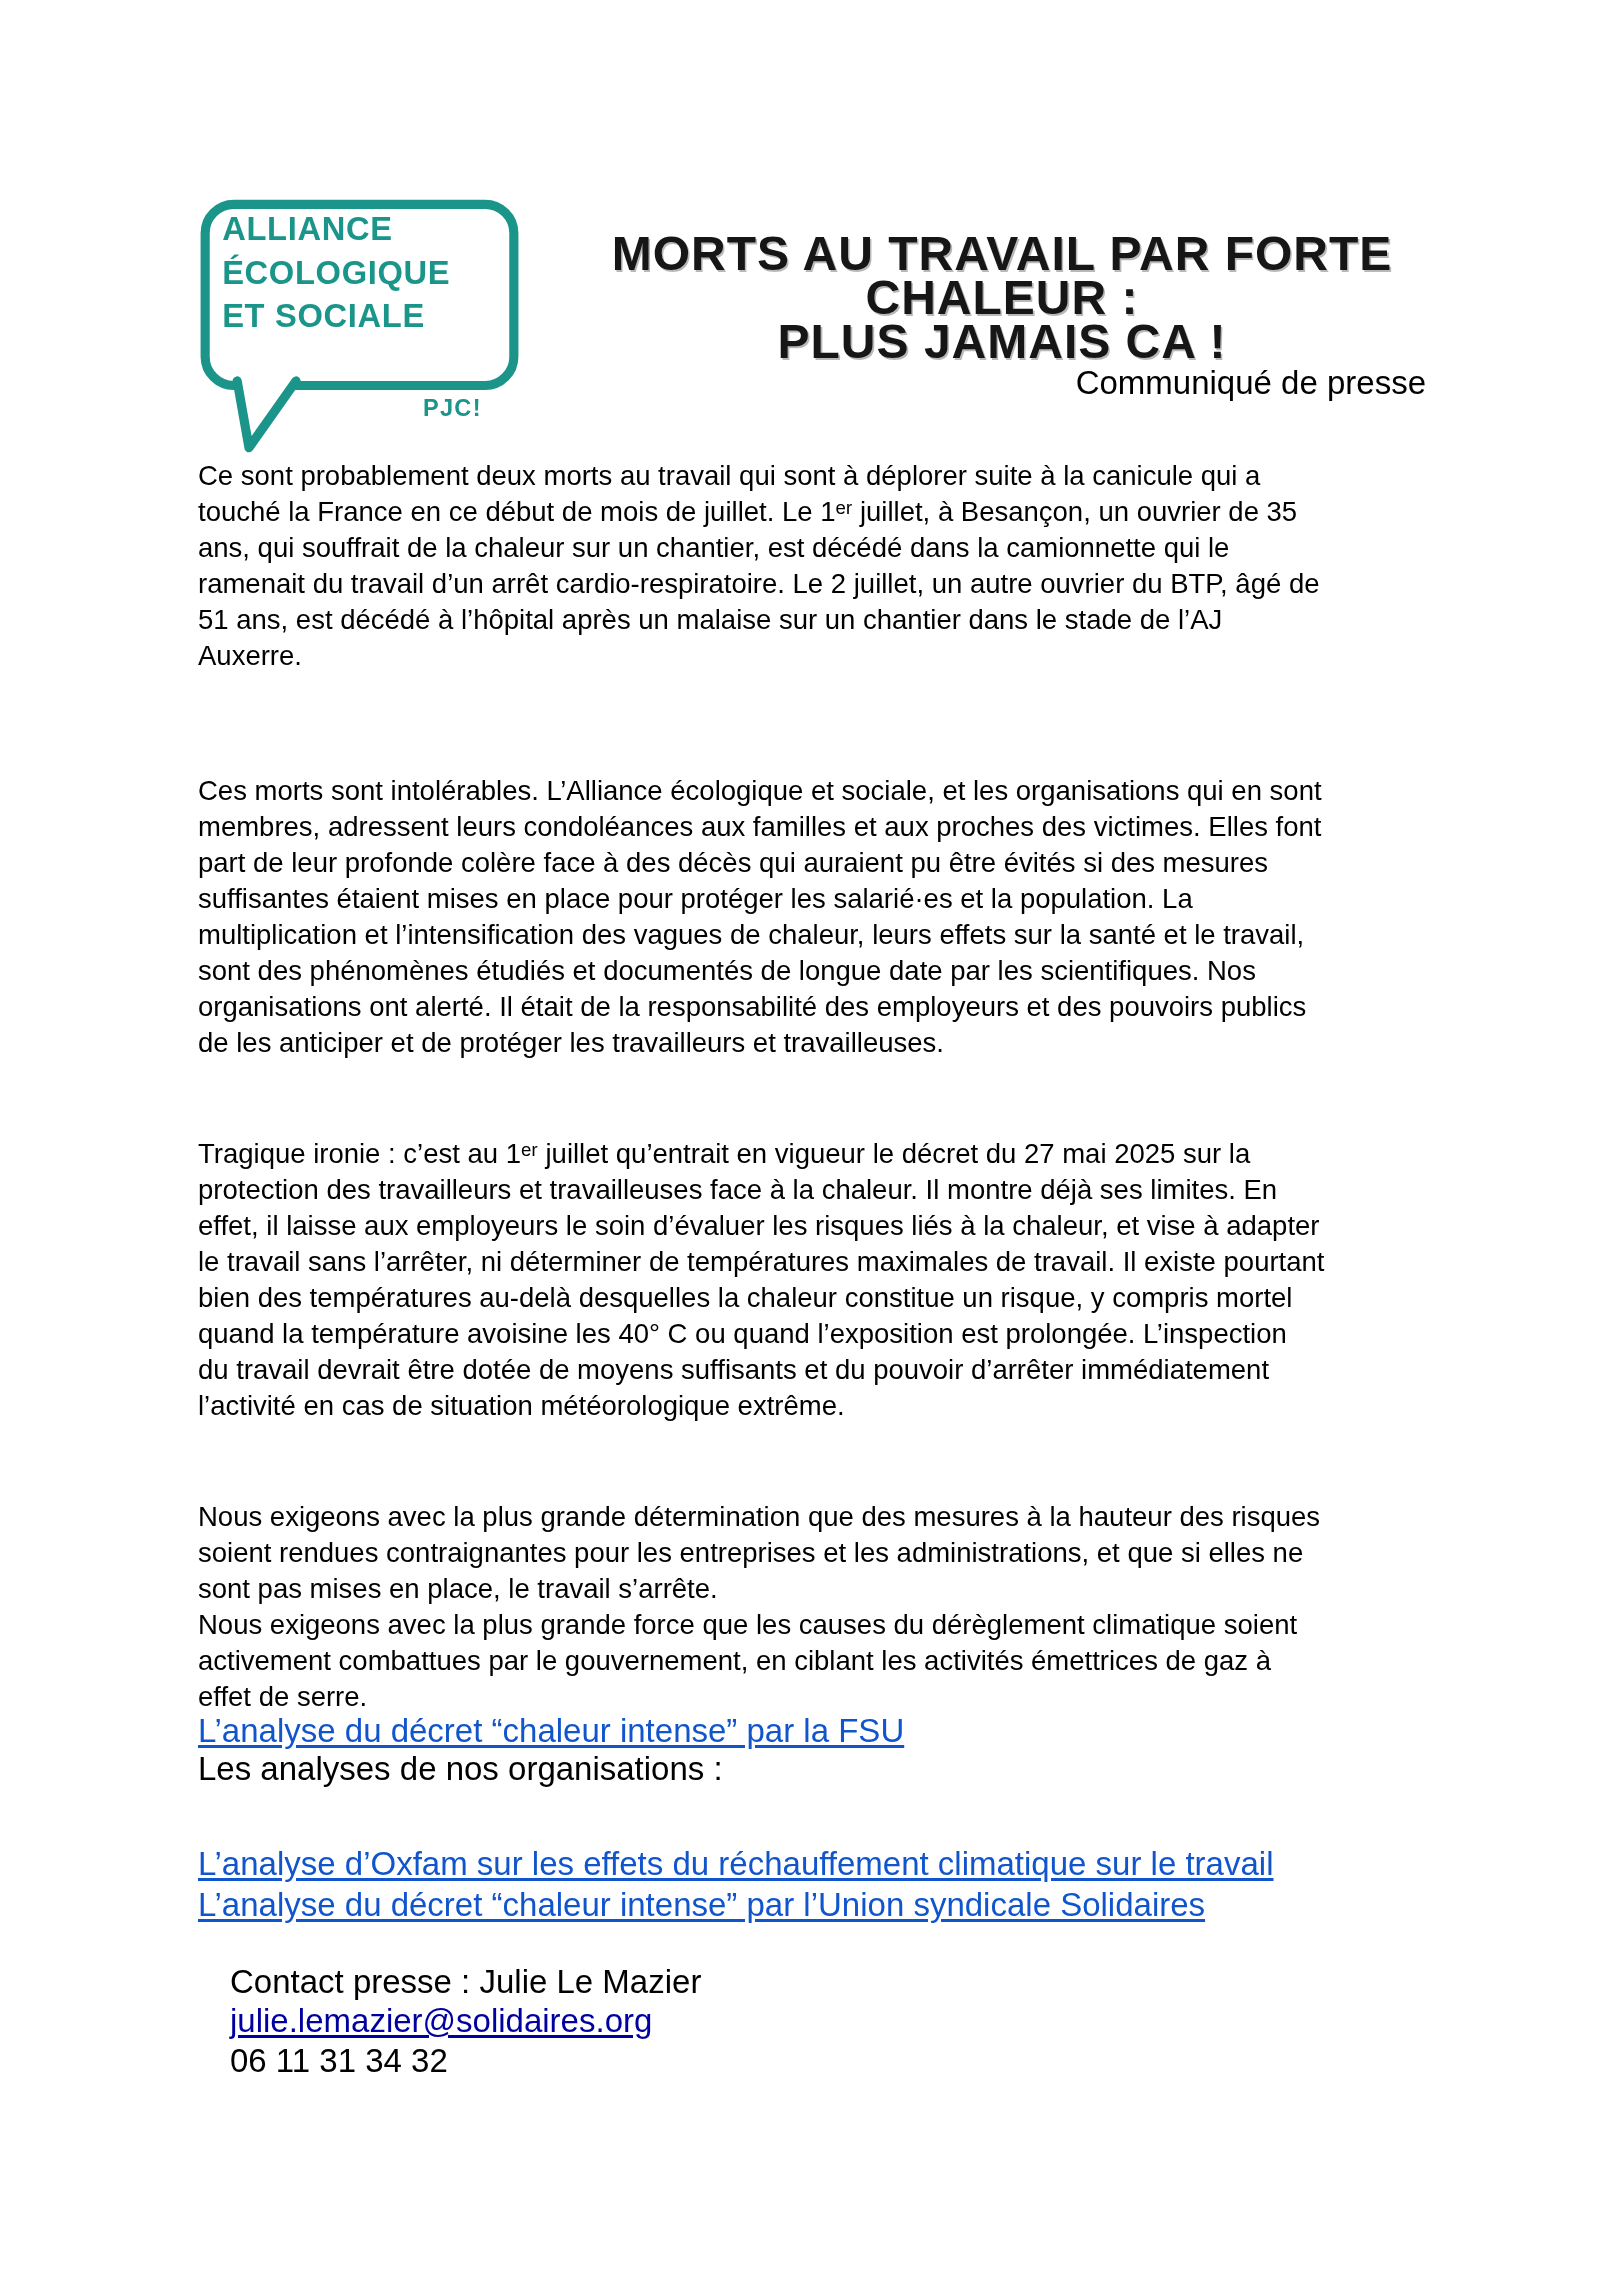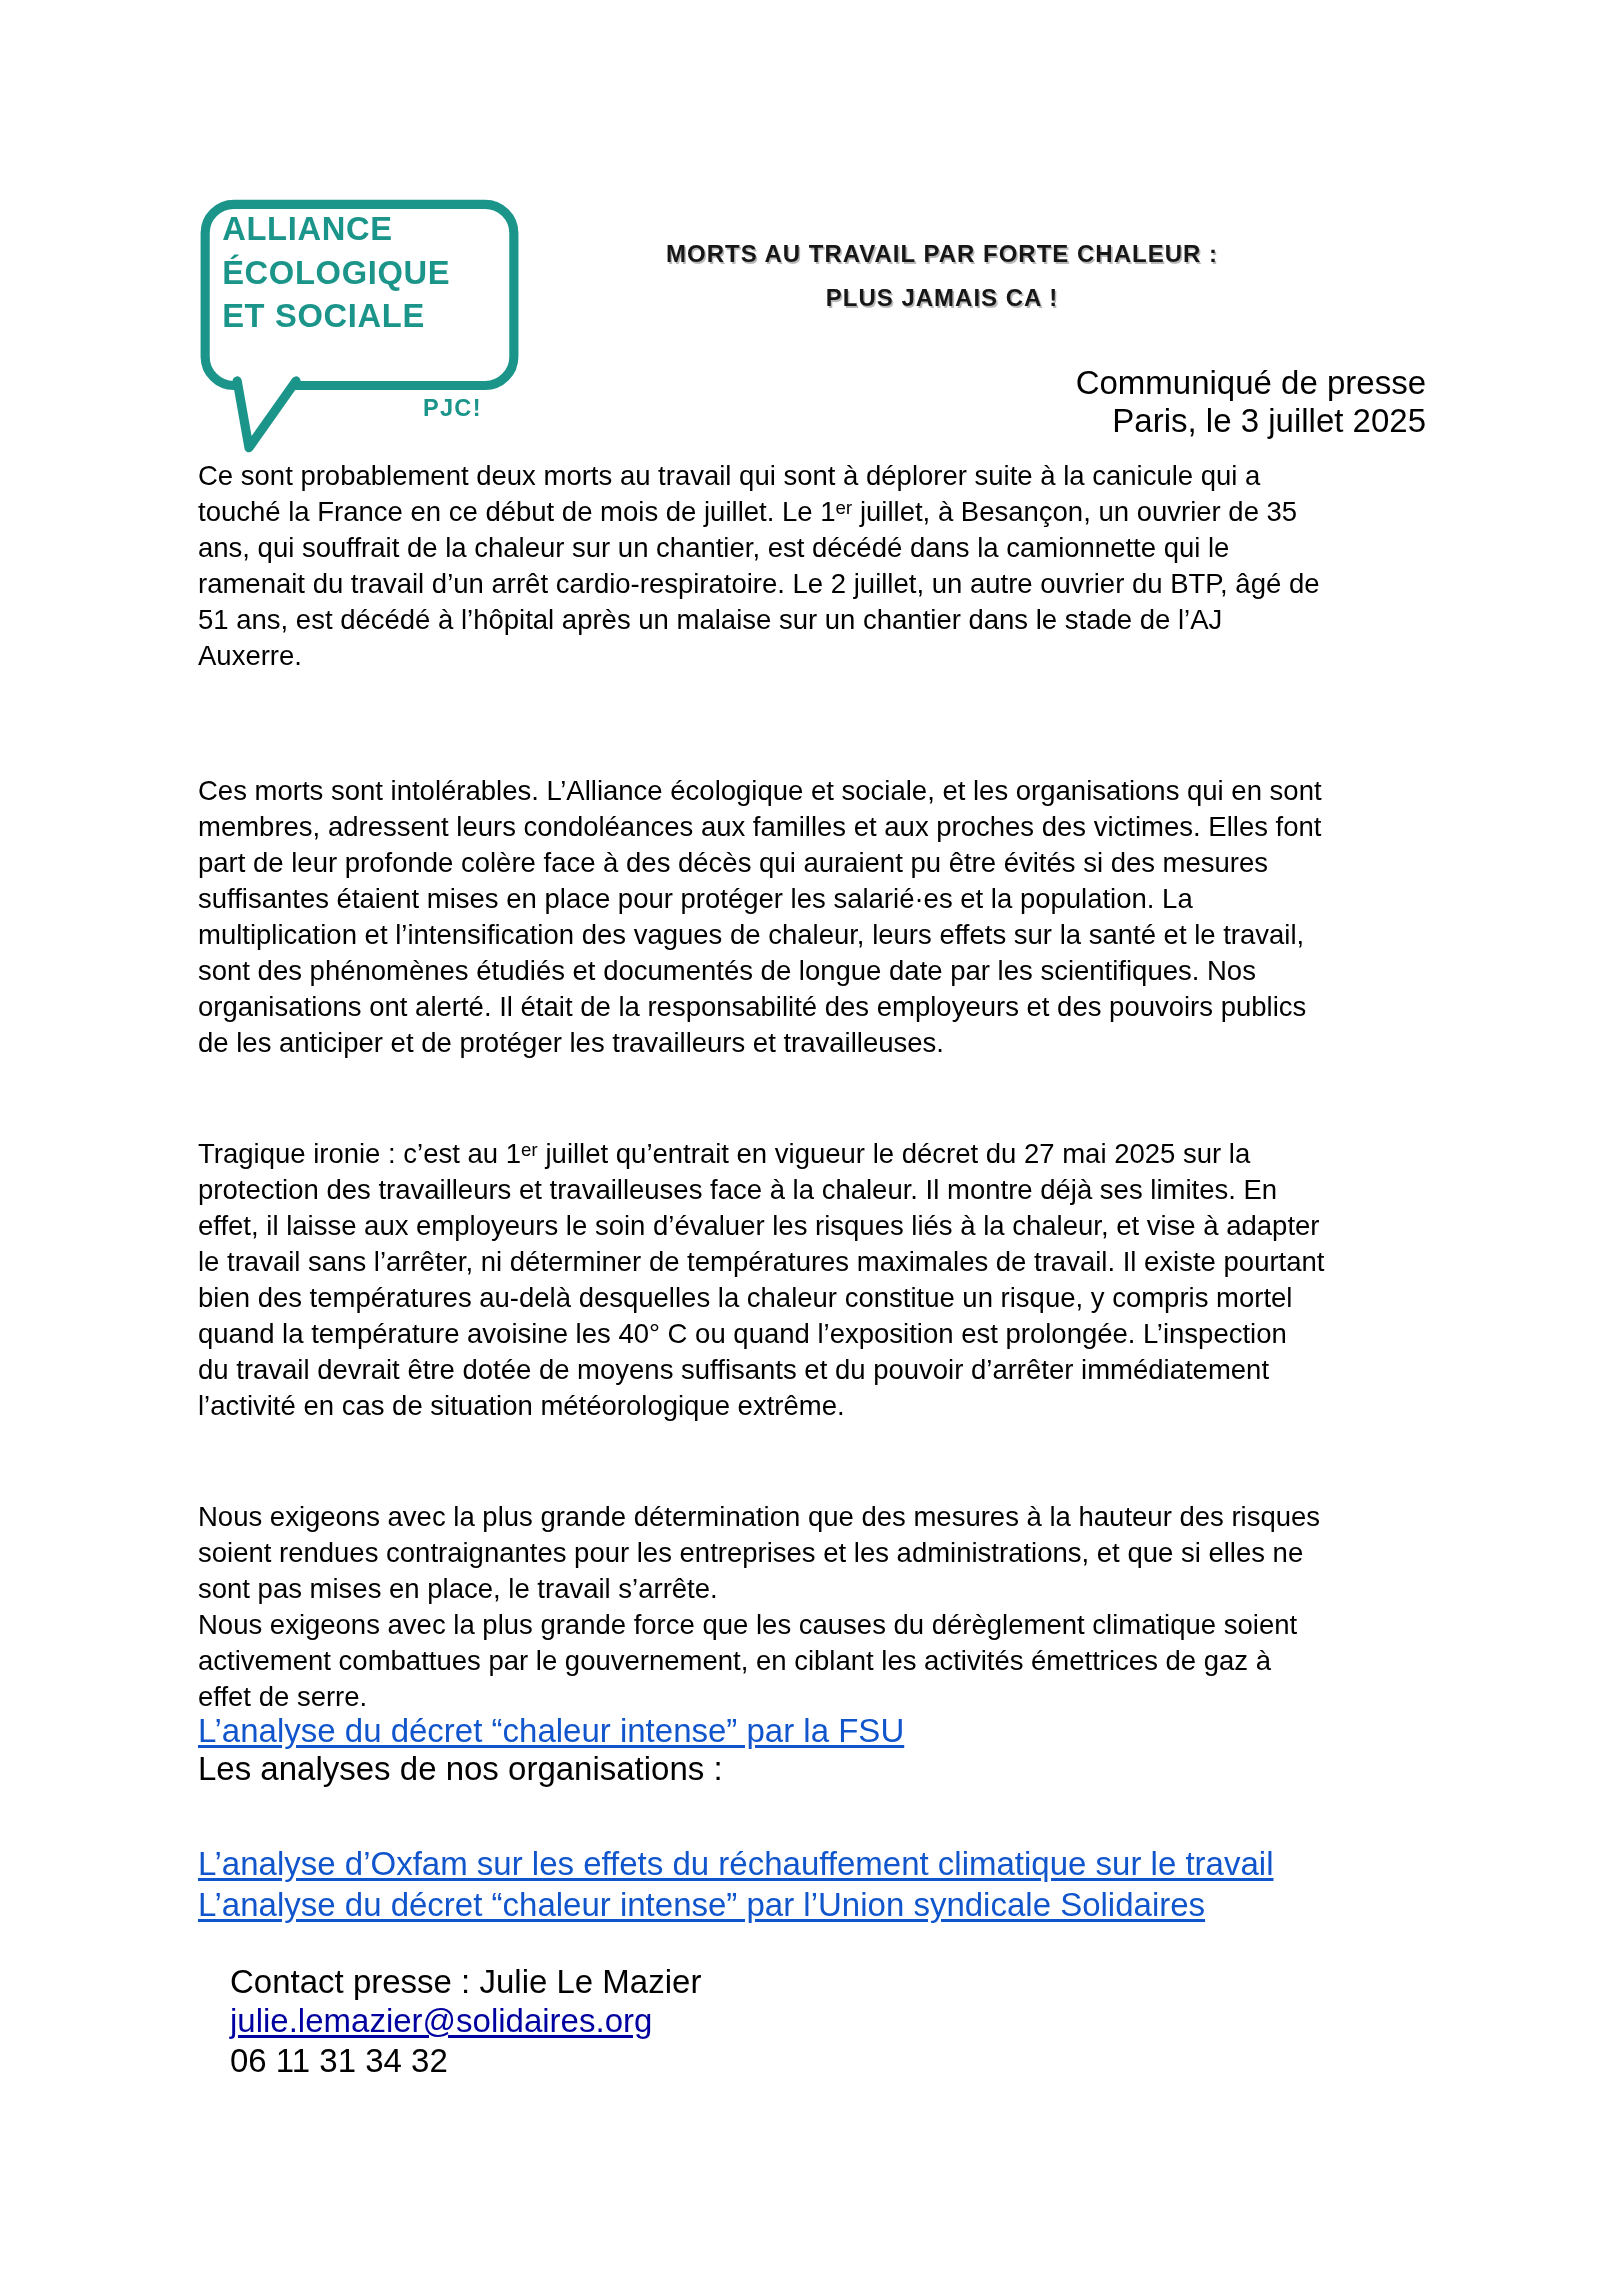--- a/index.html
+++ b/index.html
@@ -10,24 +10,24 @@
     font-family: "Liberation Sans", "DejaVu Sans", sans-serif;
     color: #000000;
   }
   .abs { position: absolute; }
 
   
   #logo { left: 196px; top: 195px; width: 327px; height: 262px; }
 
   
   .title-block {
-    left: 487px; top: 232px; width: 910px;
+    left: 547px; top: 232px; width: 910px;
     text-align: center;
     font-weight: 800;
-    font-size: 24px;
+    font-size: 48px;
     line-height: 44px;
     letter-spacing: 1px;
     color: #161616;
     text-shadow: 1.6px 1.6px 0 rgba(0,0,0,0.28);
   }
 
   
   .dateline-block {
     left: 198px; top: 364px; width: 1228px;
     text-align: right;
@@ -113,21 +113,20 @@
   <text class="logo-tag" x="437" y="338" text-anchor="end" fill="#1b958a">PJC!</text>
 </svg>
 
 <div class="abs title-block">
   <div>MORTS AU TRAVAIL PAR FORTE CHALEUR :</div>
   <div>PLUS JAMAIS CA !</div>
 </div>
 
 <div class="abs dateline-block">
   <div>Communiqué de presse</div>
-  <div>Paris, le 3 juillet 2025</div>
 </div>
 
 <div id="para1" class="abs para">Ce sont probablement deux morts au travail qui sont à déplorer suite à la canicule qui a
 touché la France en ce début de mois de juillet. Le 1ᵉʳ juillet, à Besançon, un ouvrier de 35
 ans, qui souffrait de la chaleur sur un chantier, est décédé dans la camionnette qui le
 ramenait du travail d’un arrêt cardio-respiratoire. Le 2 juillet, un autre ouvrier du BTP, âgé de
 51 ans, est décédé à l’hôpital après un malaise sur un chantier dans le stade de l’AJ
 Auxerre.</div>
 
 <div id="para2" class="abs para">Ces morts sont intolérables. L’Alliance écologique et sociale, et les organisations qui en sont

